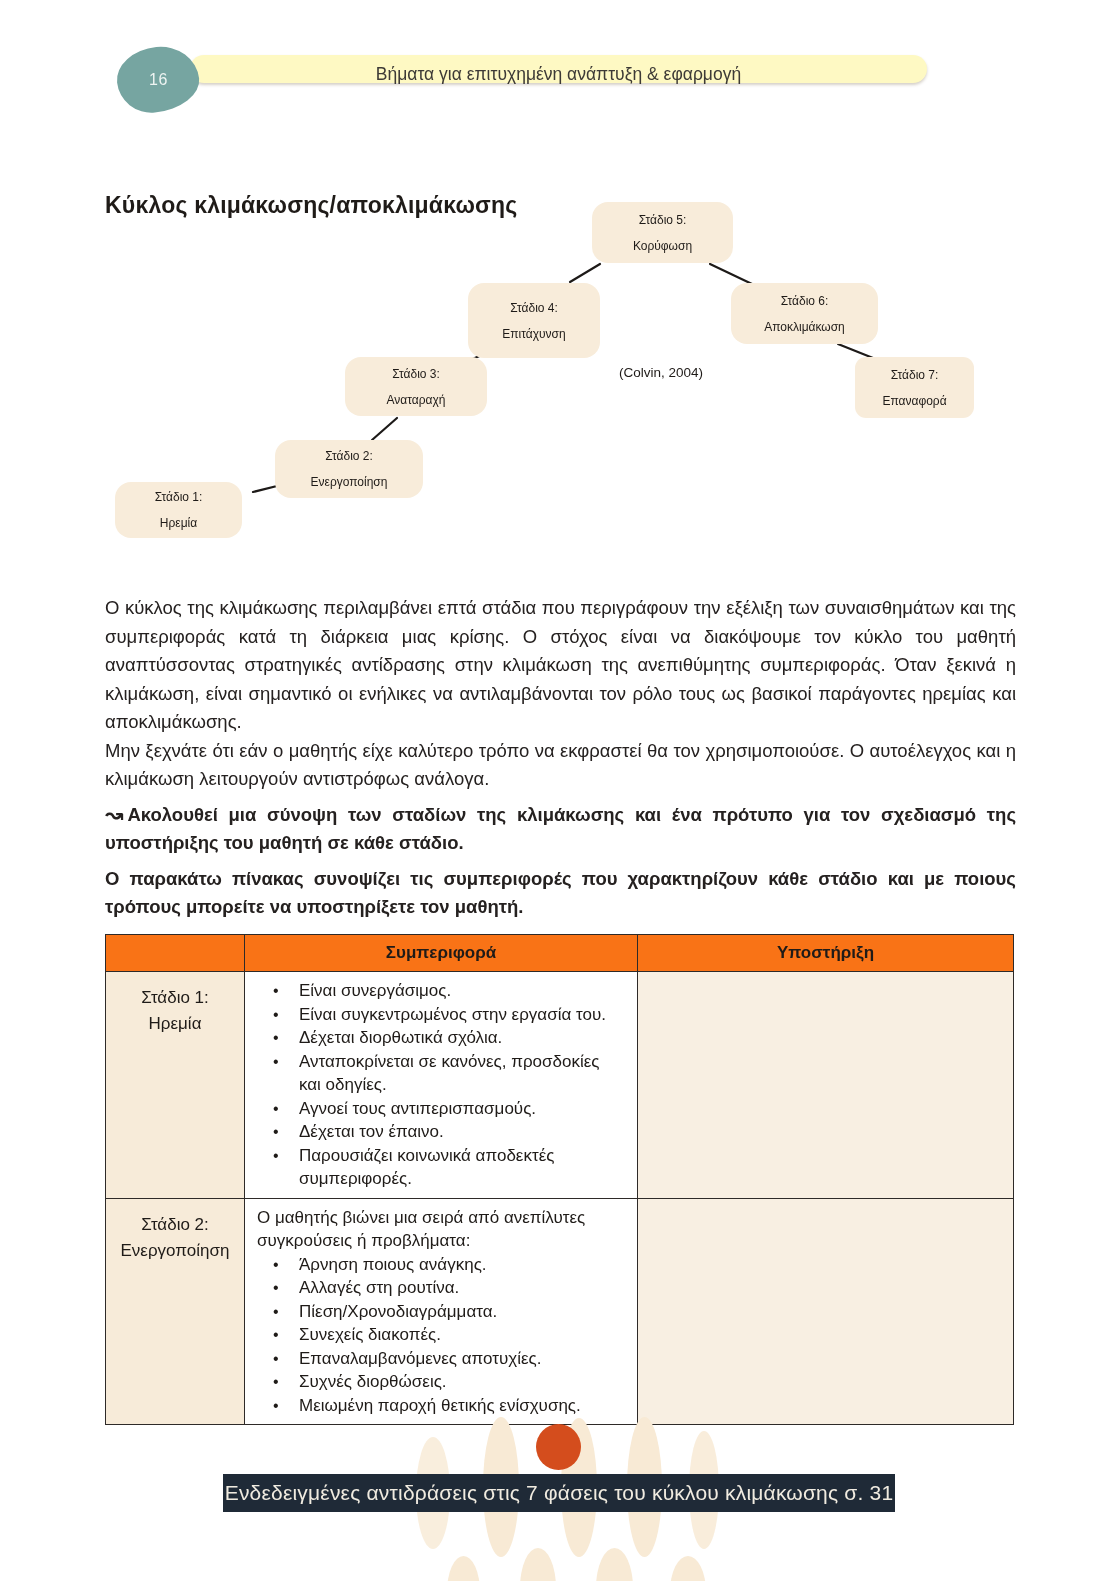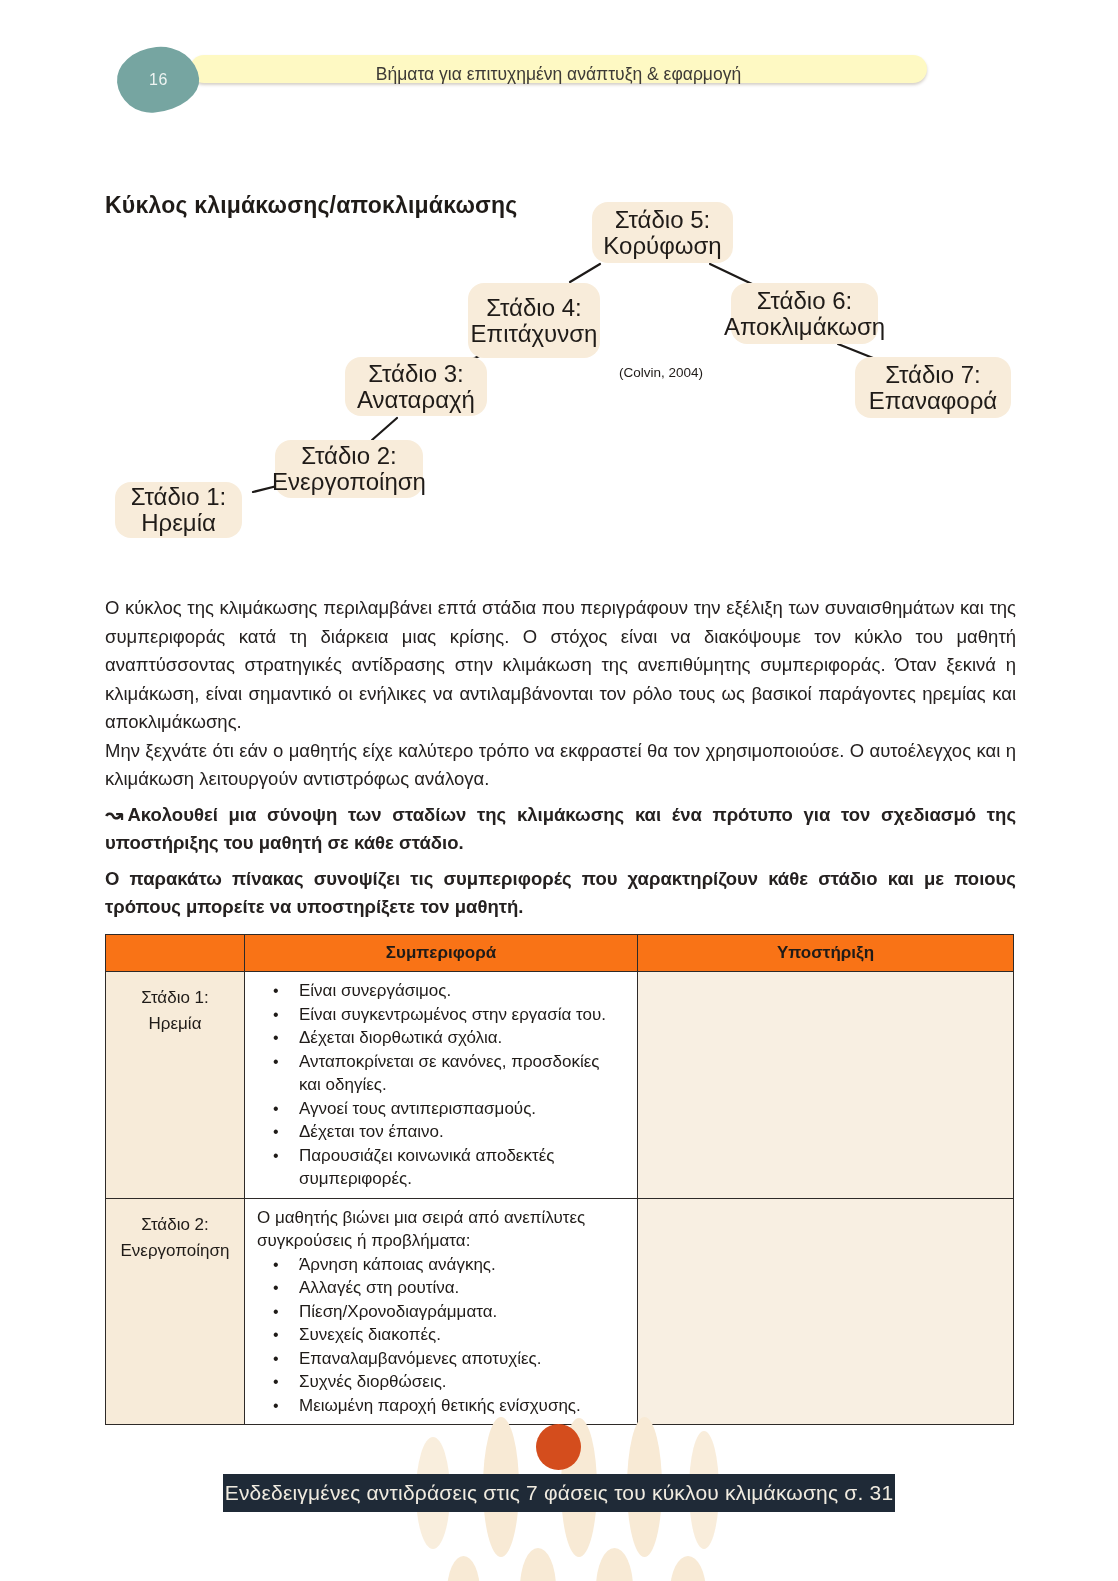--- a/index.html
+++ b/index.html
@@ -28,29 +28,29 @@
   .section-title{
     position:absolute;left:105px;top:192px;margin:0;
     font-size:23px;font-weight:bold;color:#1f1b18;letter-spacing:.2px;
   }
   
   .diagram{position:absolute;left:0;top:190px;width:1118px;height:372px;}
   .diagram svg{position:absolute;left:0;top:0;}
   .stage{
     position:absolute;background:#f8ecda;border-radius:16px;
     display:flex;flex-direction:column;align-items:center;justify-content:center;
-    font-size:24px;line-height:26px;color:#1f1b18;text-align:center;
+    font-size:12px;line-height:26px;color:#1f1b18;text-align:center;
   }
   .b1{left:115px;top:292px;width:127px;height:56px;}
   .b2{left:275px;top:250px;width:148px;height:58px;}
   .b3{left:345px;top:167px;width:142px;height:59px;}
   .b4{left:468px;top:93px;width:132px;height:75px;}
   .b5{left:592px;top:12px;width:141px;height:61px;}
   .b6{left:731px;top:93px;width:147px;height:61px;}
-  .b7{left:855px;top:167px;width:156px;height:61px;}
+  .b7{left:855px;top:167px;width:119px;height:61px;border-radius:11px;}
   .citation{position:absolute;left:619px;top:175px;font-size:13.5px;color:#1f1b18;}
   
   .bodytext{position:absolute;left:105px;top:594px;width:911px;}
   .bodytext p{margin:0;font-size:18.5px;line-height:28.5px;text-align:justify;}
   .bodytext p.gap{margin-top:7px;font-weight:bold;}
   .wave{font-size:22px;vertical-align:-1px;padding-right:4px;}
   
   .behavior-table{
     position:absolute;left:105px;top:934px;width:908px;
     border-collapse:collapse;table-layout:fixed;
@@ -194,21 +194,21 @@
         <td class="support"></td>
       </tr>
       <tr>
         <td class="stagecell">
           <div>Στάδιο 2:</div>
           <div>Ενεργοποίηση</div>
         </td>
         <td class="behavior">
           <p class="intro">Ο μαθητής βιώνει μια σειρά από ανεπίλυτες συγκρούσεις ή προβλήματα:</p>
           <ul>
-            <li>Άρνηση κάποιας ανάγκης.</li>
+            <li>Άρνηση ποιους ανάγκης.</li>
             <li>Αλλαγές στη ρουτίνα.</li>
             <li>Πίεση/Χρονοδιαγράμματα.</li>
             <li>Συνεχείς διακοπές.</li>
             <li>Επαναλαμβανόμενες αποτυχίες.</li>
             <li>Συχνές διορθώσεις.</li>
             <li>Μειωμένη παροχή θετικής ενίσχυσης.</li>
           </ul>
         </td>
         <td class="support"></td>
       </tr>

